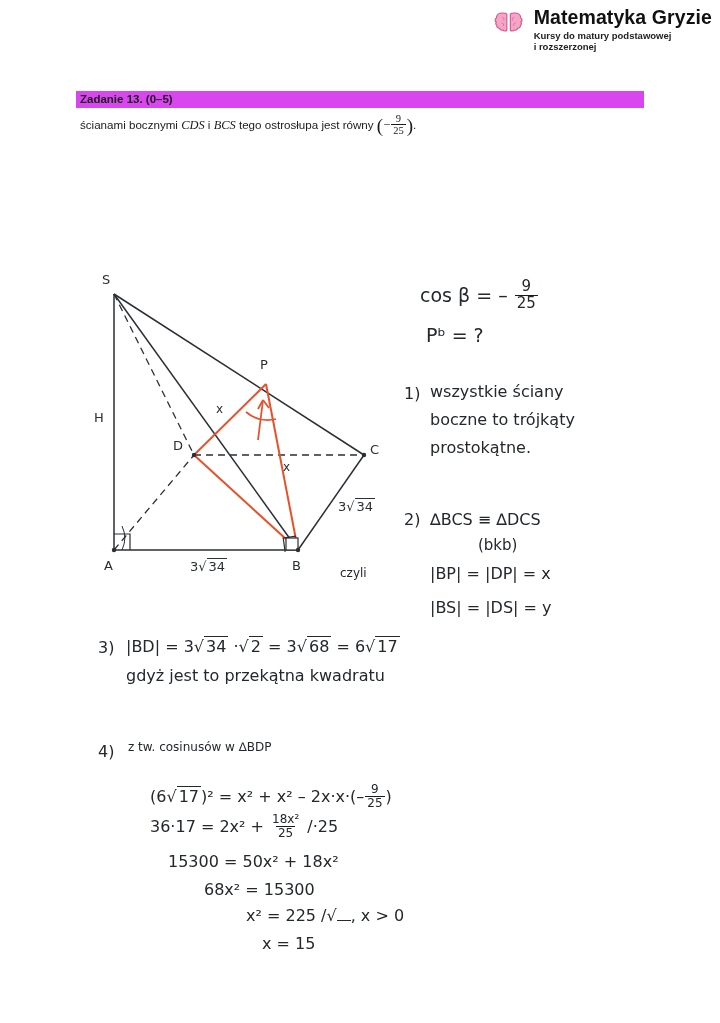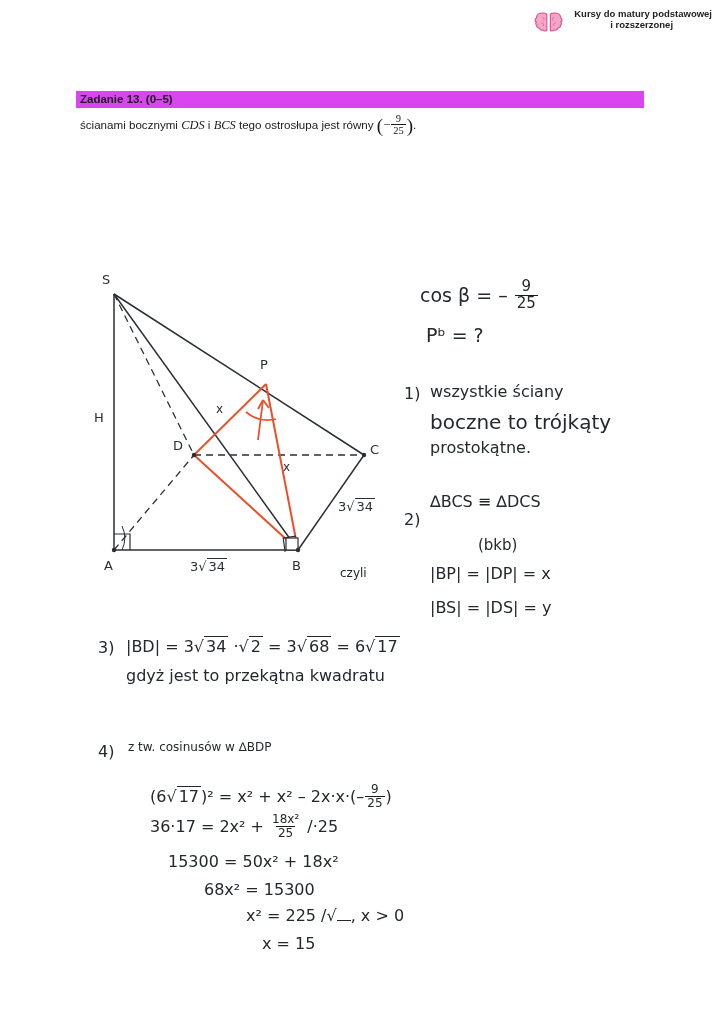--- a/index.html
+++ b/index.html
@@ -45,21 +45,20 @@
   .brand-sub {
     font-size: 9.5px;
     font-weight: bold;
     color: #222;
     margin-top: 3px;
   }
   .brand-sub2 {
     font-size: 9.5px;
     font-weight: bold;
     color: #222;
-    margin-left: 36px;
   }
 
   
   .task-head {
     position: absolute;
     left: 76px;
     top: 91px;
     width: 568px;
     height: 17px;
     background: #d946ef;
@@ -133,20 +132,21 @@
   <svg class="brand-logo" viewBox="0 0 40 36">
     <g fill="#f4a6c8" stroke="#d9548c" stroke-width="1.4">
       <path d="M12 6c-4 0-7 2.4-7 5.4 0 1-1.6 1.4-1.6 3.2 0 1.6 1.3 2.3 1.3 2.3-0.9 1-0.8 3 0.6 3.8-0.4 1.8 1.1 3.6 3.2 3.6 0.6 1.7 2.5 2.7 4.4 2.2 1 1.4 3.4 1.5 4.5 0.2V7.4C16.6 6.3 14.5 6 12 6z"></path>
       <path d="M27 6c4 0 7 2.4 7 5.4 0 1 1.6 1.4 1.6 3.2 0 1.6-1.3 2.3-1.3 2.3 0.9 1 0.8 3-0.6 3.8 0.4 1.8-1.1 3.6-3.2 3.6-0.6 1.7-2.5 2.7-4.4 2.2-1 1.4-3.4 1.5-4.5 0.2V7.4C22.4 6.3 24.5 6 27 6z"></path>
     </g>
     <g stroke="#d9548c" stroke-width="1" fill="none" opacity=".8">
       <path d="M12 11c2 0.5 2.5 2.5 1.5 4M26 11c-2 0.5-2.5 2.5-1.5 4M11 18c2.5 0 3 2 2 3.5M28 18c-2.5 0-3 2-2 3.5"></path>
     </g>
   </svg>
   <div class="brand-text">
+    <div class="brand-title">Matematyka Gryzie</div>
     <div class="brand-sub">Kursy do matury podstawowej</div>
     <div class="brand-sub2">i rozszerzonej</div>
   </div>
 </div>
 
 <div class="task-head">Zadanie 13. (0–5)</div>
 
 <div class="task-body">
   <div>
     <span>ścianami bocznymi</span>
@@ -233,25 +233,25 @@
     <span>cos β = –</span>
     <span class="frac" style="font-family:'DejaVu Sans',sans-serif; font-size:15px;">
       <span class="num">9</span>
       <span class="den">25</span>
     </span>
   </div>
   <div class="abs hw-line" style="left:26px; top:62px; font-size:19px;">Pᵇ = ?</div>
 
   <div class="abs hw-line" style="left:4px; top:122px; font-size:16px;">1)</div>
   <div class="abs hw-line" style="left:30px; top:120px; font-size:16px;">wszystkie ściany</div>
-  <div class="abs hw-line" style="left:30px; top:148px; font-size:20px;">boczne to trójkąty</div>
+  <div class="abs hw-line" style="left:30px; top:148px; font-size:16px;">boczne to trójkąty</div>
   <div class="abs hw-line" style="left:30px; top:176px; font-size:16px;">prostokątne.</div>
 
   <div class="abs hw-line" style="left:4px; top:248px; font-size:16px;">2)</div>
-  <div class="abs hw-line" style="left:30px; top:230px; font-size:16px;">∆BCS ≡ ∆DCS</div>
+  <div class="abs hw-line" style="left:30px; top:248px; font-size:16px;">∆BCS ≡ ∆DCS</div>
   <div class="abs hw-line" style="left:78px; top:274px; font-size:15px;">(bkb)</div>
   <div class="abs hw-line" style="left:30px; top:302px; font-size:16px;">|BP| = |DP| = x</div>
   <div class="abs hw-line" style="left:30px; top:336px; font-size:16px;">|BS| = |DS| = y</div>
 </div>
 
 <div class="abs hw" style="left:340px; top:566px; font-size:12px;">czyli</div>
 
 <div class="abs hw" style="left:98px; top:638px; font-size:16px;">3)</div>
 <div class="abs hw hw-line" style="left:126px; top:636px; font-size:16px;">
   <span>|BD| = 3</span>√<span class="sq">34</span>

